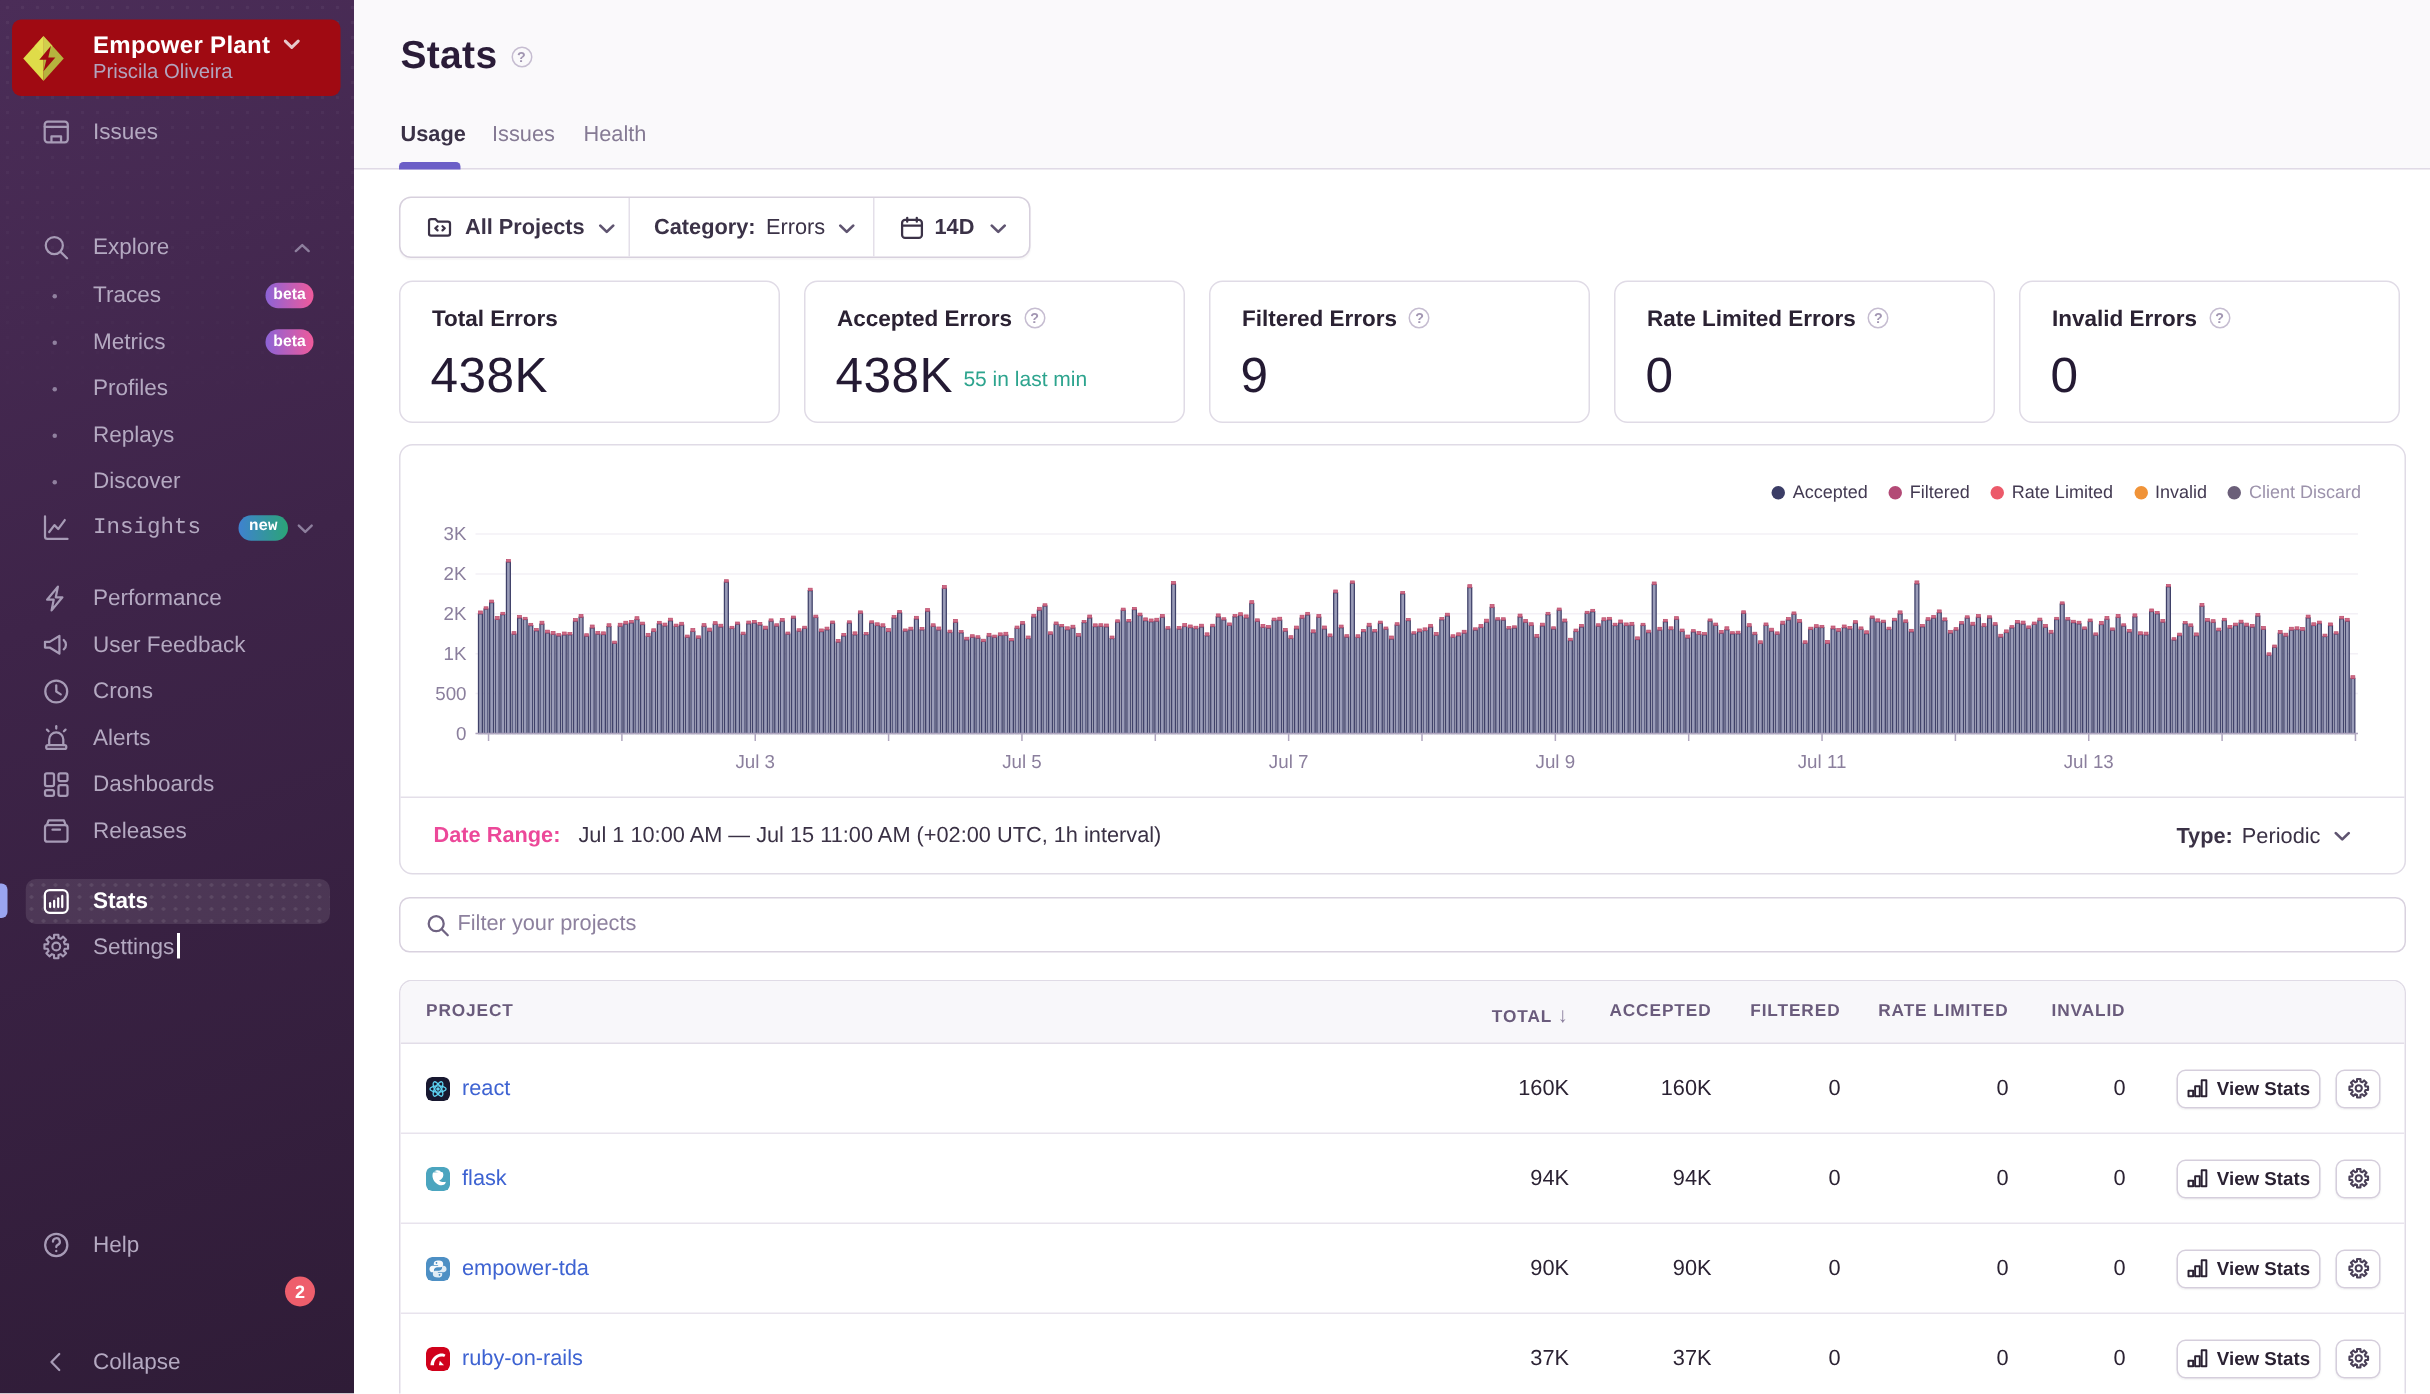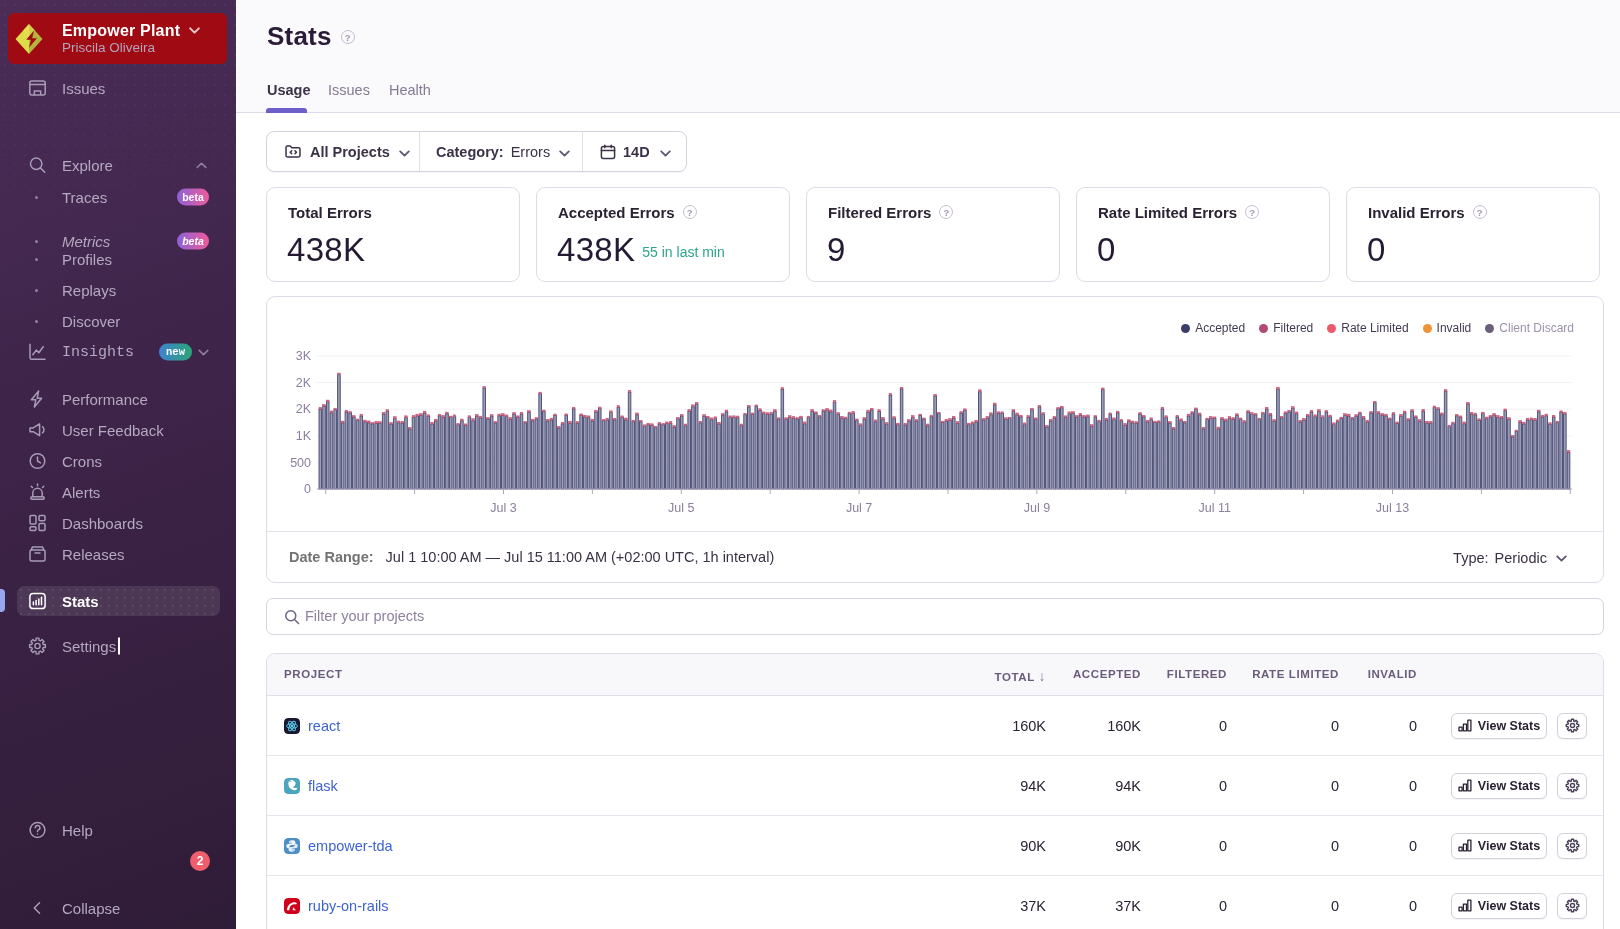--- a/index.html
+++ b/index.html
@@ -52,23 +52,23 @@
 .card .ct{position:absolute;left:21px;top:16px;font-size:15px;font-weight:700;color:#2b2233;white-space:nowrap;}
 .card .cv{position:absolute;left:20px;top:47px;font-size:33px;line-height:30px;color:#241a33;letter-spacing:.3px;}
 .card .sub{font-size:14px;color:#2da48e;font-weight:400;letter-spacing:0;margin-left:7px;vertical-align:4px;}
 
 .chartcard{position:absolute;left:30px;top:296px;width:1338px;height:287px;background:#fff;border:1px solid #e0dbe6;border-radius:9px;}
 .legend{position:absolute;right:29px;top:24px;display:flex;gap:14px;font-size:12px;color:#433a52;}
 .litem{display:flex;align-items:center;gap:5px;white-space:nowrap;}
 .ldot{width:9px;height:9px;border-radius:50%;}
 .cfoot{position:absolute;left:0;bottom:0;width:1336px;height:51px;border-top:1px solid #e4dfe9;}
 .cfoot .dr{position:absolute;left:22px;top:17px;font-size:14.5px;color:#3a3145;}
-.cfoot .dr b{color:#737373;font-weight:700;margin-right:12px;}
+.cfoot .dr b{color:#ec4899;font-weight:700;margin-right:12px;}
 .cfoot .type{position:absolute;right:36px;top:17px;font-size:14.5px;color:#3a3145;}
-.cfoot .type b{font-weight:400;margin-right:6px;}
+.cfoot .type b{font-weight:700;margin-right:6px;}
 
 .search{position:absolute;left:30px;top:598px;width:1338px;height:37px;background:#fff;border:1px solid #d9d2df;border-radius:7px;}
 .search .ph{position:absolute;left:38px;top:9px;font-size:14.5px;color:#8d819e;}
 .search svg{position:absolute;left:17px;top:10px;}
 
 .table{position:absolute;left:30px;top:653px;width:1338px;height:283px;background:#fff;border:1px solid #e0dbe6;
  border-radius:9px 9px 0 0;border-bottom:none;overflow:hidden;}
 .thead{position:absolute;left:0;top:0;width:1336px;height:42px;background:#f8f7fa;border-bottom:1px solid #e2dde8;}
 .th{position:absolute;top:14px;font-size:11.5px;font-weight:700;color:#6a5b7c;letter-spacing:.6px;}
 .trow{position:absolute;left:0;width:1336px;height:60px;border-bottom:1px solid #e8e3ed;}
@@ -107,21 +107,21 @@
       <span class="nlabel" style="">Explore</span>
       <span class="chevup" style="left:196px;"><svg width="11" height="7" viewBox="0 0 11 7" style="">
           <path d="M1.2 5.4 5.5 1.4l4.3 4" fill="none" stroke="#8d7f9d" stroke-width="1.6" stroke-linecap="round" stroke-linejoin="round"></path>
         </svg></span>
     </div>
     <div class="nitem" style="top:182px;">
       <span class="bullet"></span>
       <span class="nlabel">Traces</span>
       <span class="pill beta">beta</span>
     </div>
-    <div class="nitem" style="top:226px;font-style:italic;">
+    <div class="nitem" style="top:213px;">
       <span class="bullet"></span>
       <span class="nlabel">Metrics</span>
       <span class="pill beta">beta</span>
     </div>
     <div class="nitem" style="top:244px;">
       <span class="bullet"></span>
       <span class="nlabel">Profiles</span>
     </div>
     <div class="nitem" style="top:275px;">
       <span class="bullet"></span>
@@ -208,21 +208,21 @@
           <g fill="none" stroke="#ffffff" stroke-width="1.5" stroke-linecap="round" stroke-linejoin="round">
             <rect x="1.9" y="1.9" width="15.2" height="15.2" rx="3.2"></rect>
             <path d="M5.4 13.2v-2.6"></path>
             <path d="M8.1 13.2V9"></path>
             <path d="M10.8 13.2V7.4"></path>
             <path d="M13.5 13.2V5.8"></path>
           </g>
         </svg></span>
       <span class="nlabel" style="color:#fff;font-weight:700;">Stats</span>
     </div>
-    <div class="nitem" style="top:631px;padding-left:47px;">
+    <div class="nitem" style="top:616px;padding-left:47px;">
       <span class="nicon"><svg width="19" height="19" viewBox="0 0 19 19" style="">
           <g fill="none" stroke="#a79bb6" stroke-width="1.4" stroke-linejoin="round">
             <path d="M8.06 1.63 L10.94 1.63 L10.99 3.79 L12.49 4.41 L14.05 2.92 L16.08 4.95 L14.59 6.51 L15.21 8.01 L17.37 8.06 L17.37 10.94 L15.21 10.99 L14.59 12.49 L16.08 14.05 L14.05 16.08 L12.49 14.59 L10.99 15.21 L10.94 17.37 L8.06 17.37 L8.01 15.21 L6.51 14.59 L4.95 16.08 L2.92 14.05 L4.41 12.49 L3.79 10.99 L1.63 10.94 L1.63 8.06 L3.79 8.01 L4.41 6.51 L2.92 4.95 L4.95 2.92 L6.51 4.41 L8.01 3.79 Z"></path>
             <circle cx="9.5" cy="9.5" r="2.60"></circle>
           </g>
         </svg></span>
       <span class="nlabel" style="">Settings<span class="caret"></span></span>
     </div>
     <div class="nitem" style="top:815px;">
       <span class="nicon"><svg width="19" height="19" viewBox="0 0 19 19" style="">

